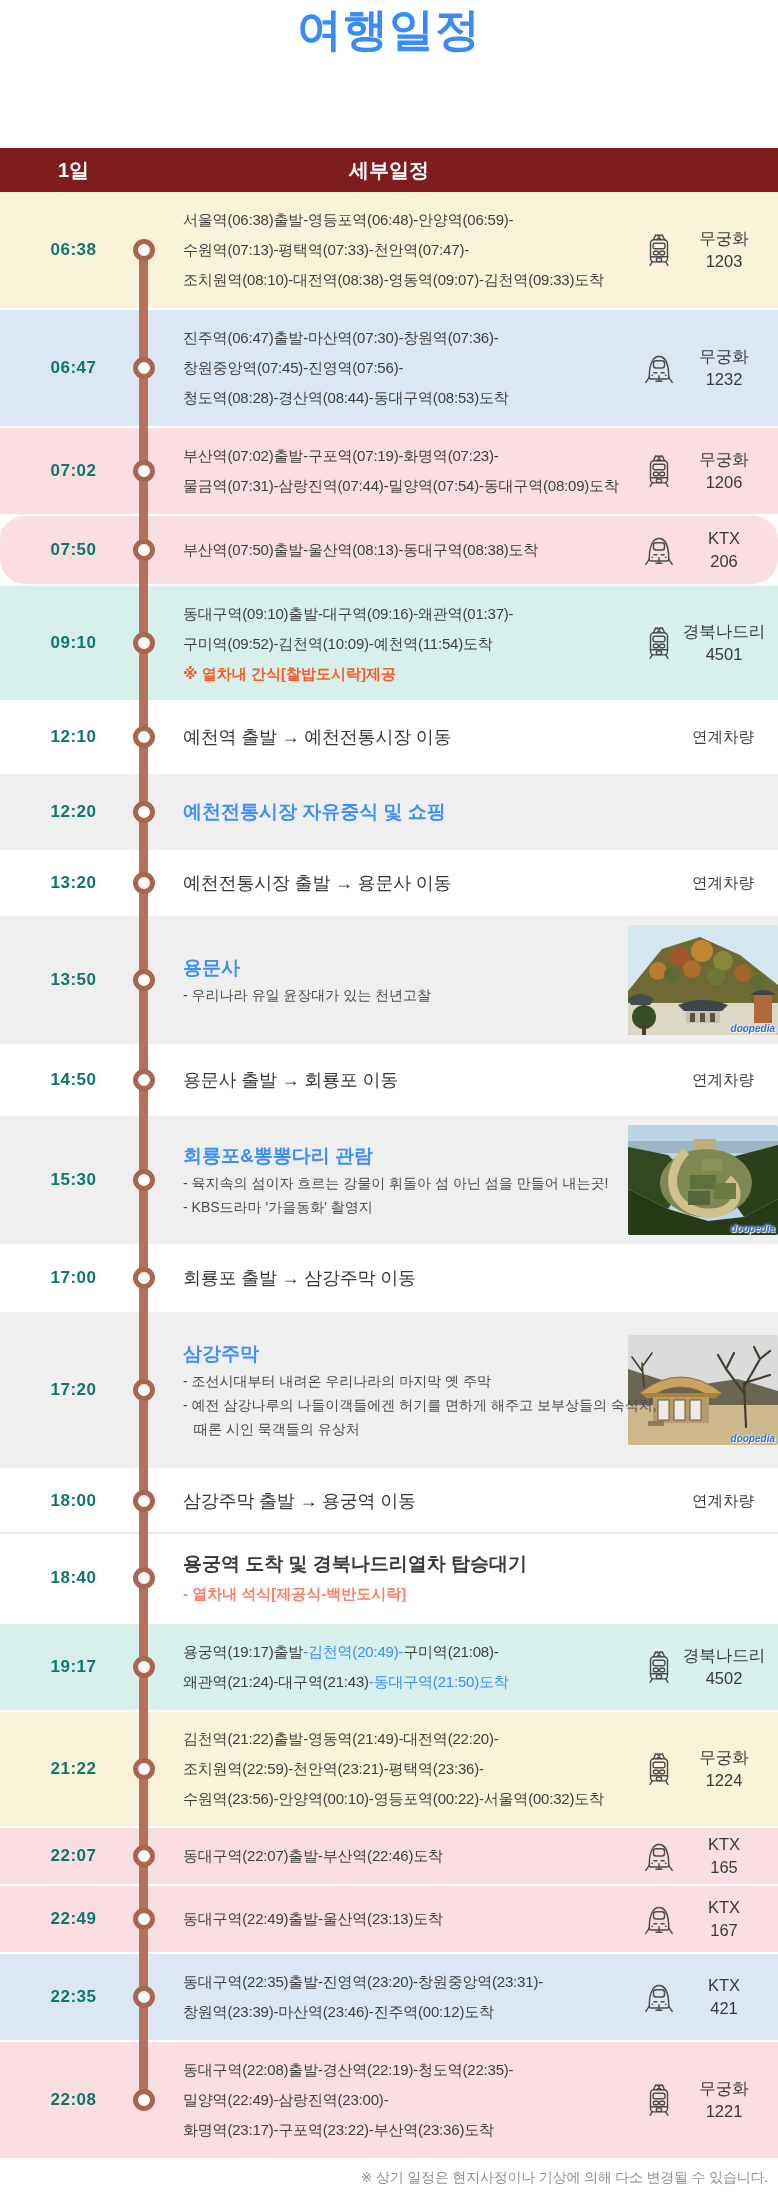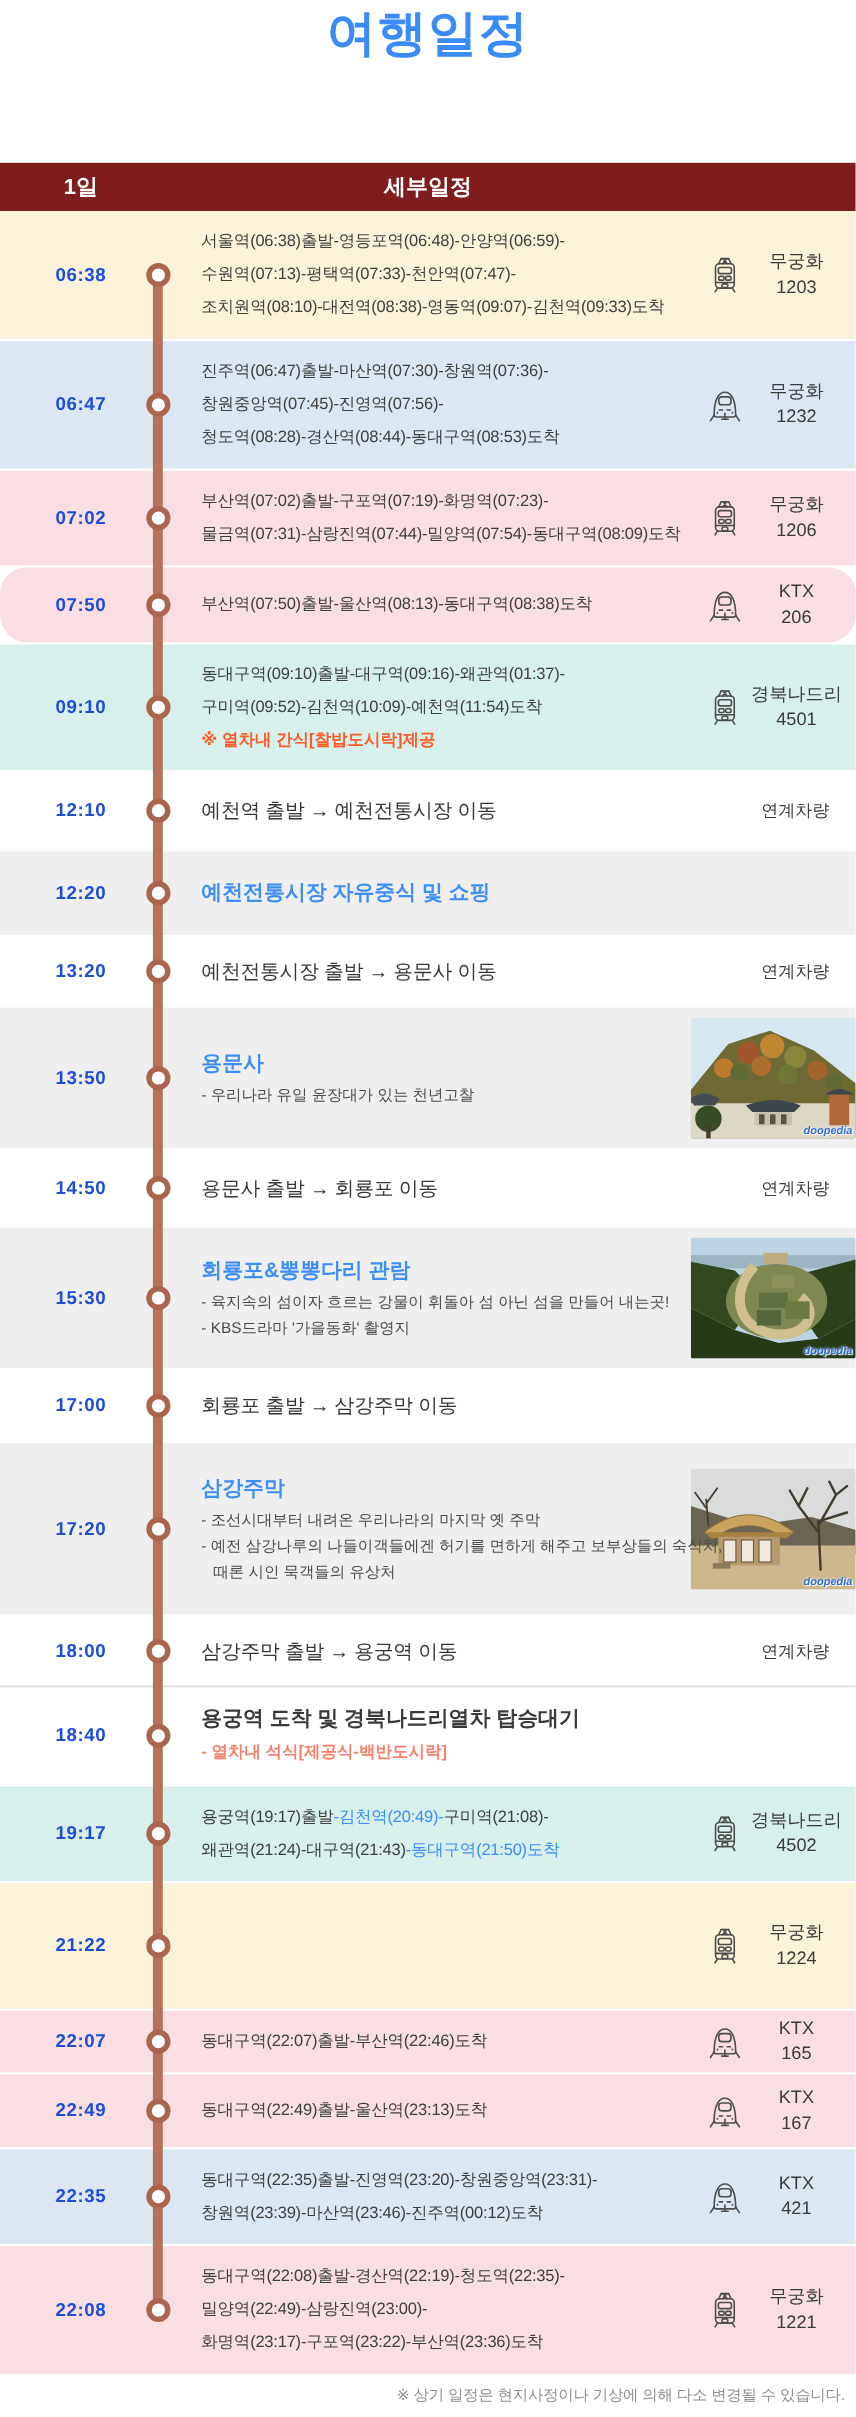--- a/index.html
+++ b/index.html
@@ -20,21 +20,21 @@
   .row{position:relative;border-top:2px solid #fff}
   .row.first{border-top:none}
   .row.divider-gray{border-top-color:#e6e6e6}
   .bg-cream{background:#faf3da}
   .bg-blue{background:#dbe7f2}
   .bg-pink{background:#fadee1}
   .bg-cyan{background:#d7f0ec}
   .bg-gray{background:#efefef}
   .bg-white{background:#ffffff}
 
-  .time{position:absolute;left:26px;width:95px;top:50%;transform:translateY(-50%);text-align:center;font-size:17px;font-weight:bold;color:#1d4ed8;letter-spacing:.5px;z-index:4}
+  .time{position:absolute;left:26px;width:95px;top:50%;transform:translateY(-50%);text-align:center;font-size:17px;font-weight:bold;color:#0f766e;letter-spacing:.5px;z-index:4}
   .node{position:absolute;left:133px;top:50%;margin-top:-11px;width:22px;height:22px;border:5px solid #ab654e;background:#fff;border-radius:50%;z-index:4}
 
   .content{position:absolute;left:183px;right:158px;top:50%;transform:translateY(-50%);z-index:2}
   .station-line{font-size:15px;line-height:30px;color:#3f3f3f;white-space:nowrap;letter-spacing:-0.2px}
   .run-blue{color:#3d8ef5}
   .note-line{font-size:15px;line-height:29px;white-space:nowrap;font-weight:bold}
   .move-line{font-size:18px;color:#363636;white-space:nowrap;letter-spacing:-0.2px}
   .place-title{font-size:19px;font-weight:bold;line-height:30px;white-space:nowrap}
   .place-title.blue{color:#3d8ef5}
   .place-title.dark{color:#3a3a3a}
@@ -371,20 +371,25 @@
           </span>
           <div class="t-label">
             <div>경북나드리</div>
             <div>4502</div>
           </div>
         </div>
       </div>
       <div class="row bg-cream" style="height: 116px;">
         <div class="time">21:22</div>
         <span class="node"></span>
+        <div class="content">
+          <div class="station-line"><span>김천역(21:22)출발-영동역(21:49)-대전역(22:20)-</span></div>
+          <div class="station-line"><span>조치원역(22:59)-천안역(23:21)-평택역(23:36)-</span></div>
+          <div class="station-line"><span>수원역(23:56)-안양역(00:10)-영등포역(00:22)-서울역(00:32)도착</span></div>
+        </div>
         <div class="right">
           <span class="t-icon">
             <svg width="34" height="40" viewBox="0 0 40 44" fill="none" stroke="#4c4c4c" stroke-width="1.7" stroke-linecap="round" stroke-linejoin="round">
               <path d="M16 4.5 H24"></path>
               <path d="M16 4.5 L13.5 10 M24 4.5 L26.5 10 M18 4.5 L22.5 10 M22 4.5 L17.5 10"></path>
               <rect x="10" y="10" width="20" height="26" rx="4"></rect>
               <rect x="13" y="14" width="14" height="6.5" rx="2"></rect>
               <rect x="13.5" y="23.5" width="5.6" height="4" rx="1"></rect>
               <rect x="20.9" y="23.5" width="5.6" height="4" rx="1"></rect>
               <path d="M10 30 H30"></path>

